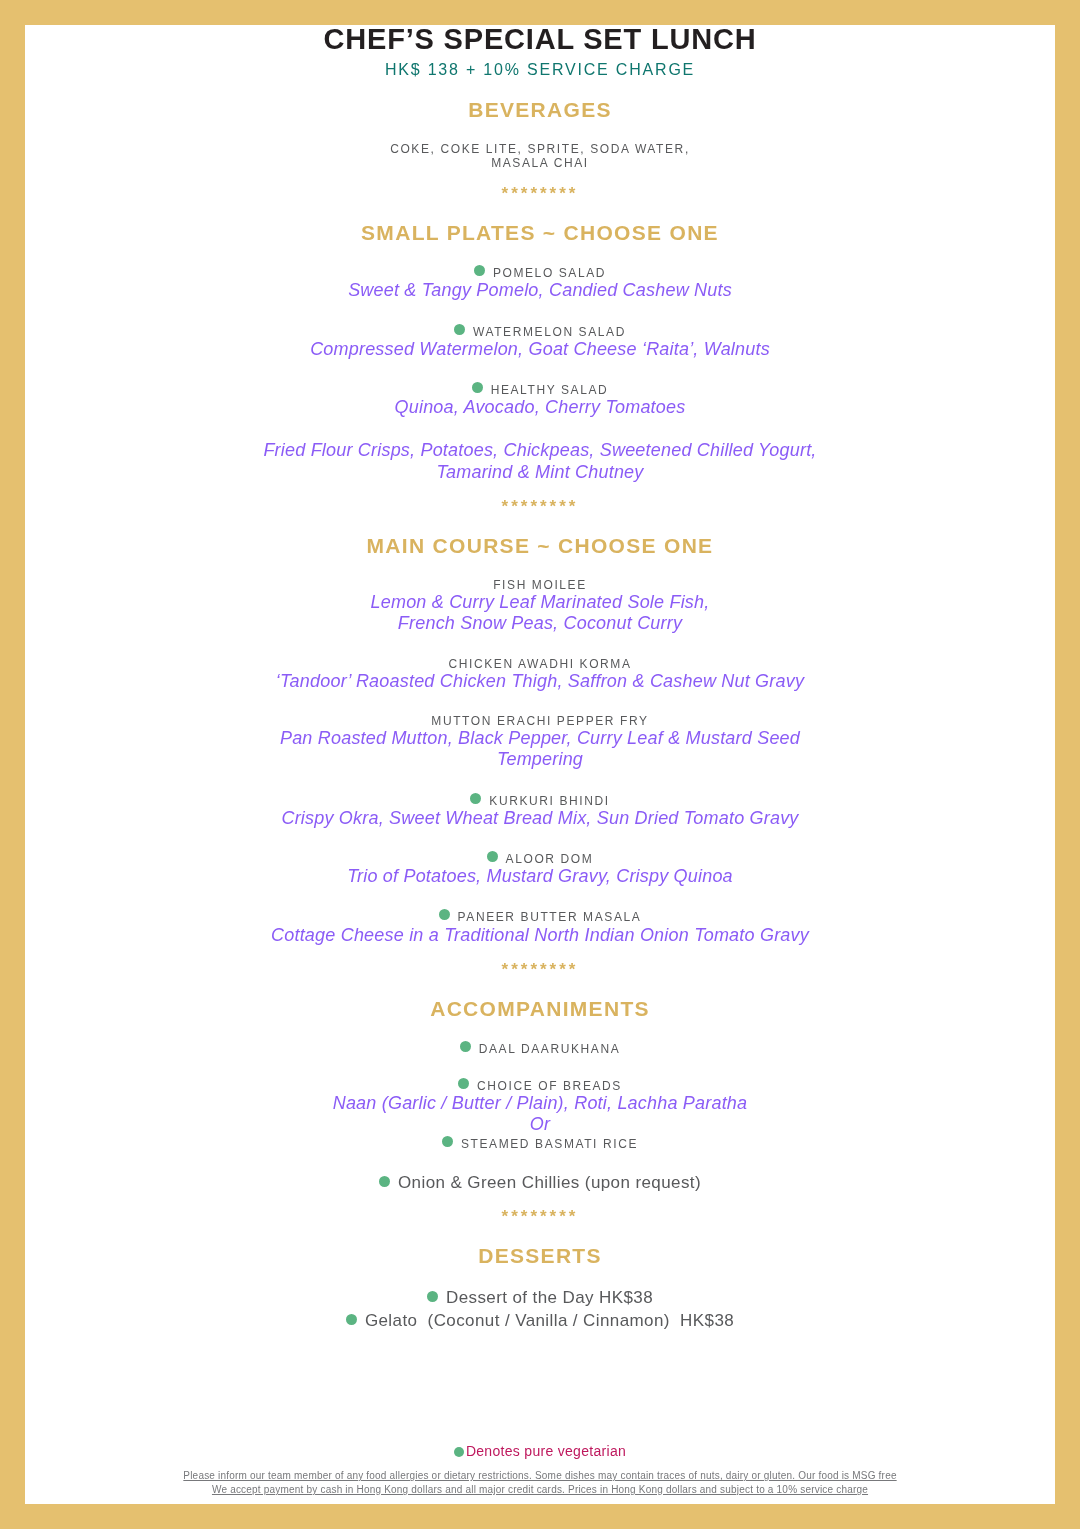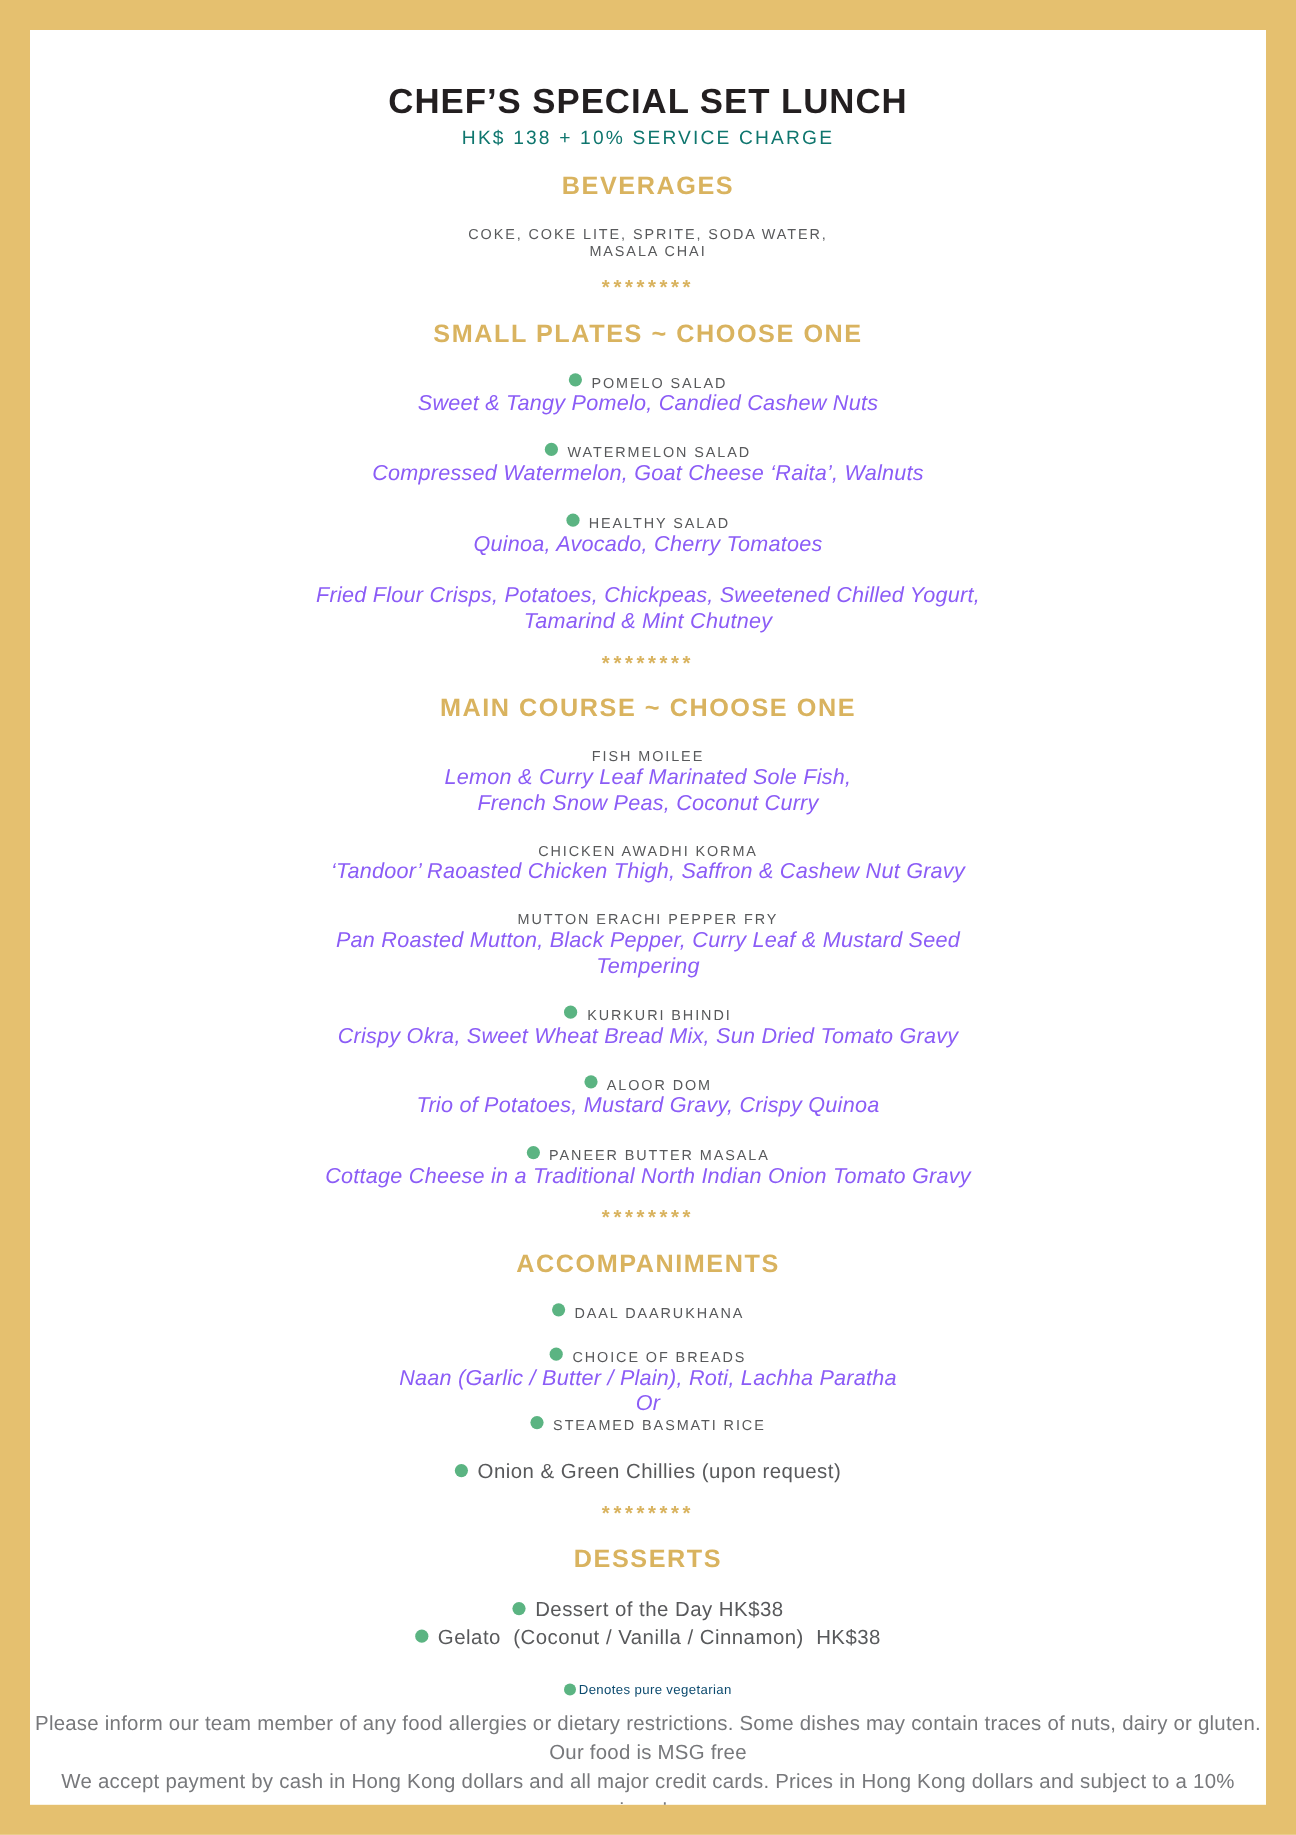--- a/index.html
+++ b/index.html
@@ -12,21 +12,20 @@
     font-family: "Liberation Sans", sans-serif;
     overflow: hidden;
   }
   .menu {
     height: 100%;
     box-sizing: border-box;
     display: flex;
     flex-direction: column;
     align-items: center;
     text-align: center;
-    padding-top: 46px;
   }
   .title {
     font-size: 29px;
     font-weight: 800;
     letter-spacing: 0.8px;
     color: #231f20;
     line-height: 1;
   }
   .subtitle {
     margin-top: 8px;
@@ -84,34 +83,35 @@
     background: #5bb482;
     margin-right: 8px;
     vertical-align: 1px;
   }
   .footer-wrap {
     margin-top: auto;
     padding-bottom: 7px;
     width: 100%;
   }
   .legend {
-    font-size: 11px;
-    color: #0c4a6e;
+    font-size: 14px;
+    color: #be185d;
     letter-spacing: 0.3px;
     margin-top: 28px;
   }
   .legend .bullet {
     width: 10px; height: 10px; margin-right: 2px; vertical-align: -1px;
   }
   .fine-print {
     margin-top: 10px;
-    font-size: 17px;
+    font-size: 10px;
     line-height: 1.4;
     color: #77787b;
     letter-spacing: 0.2px;
+    text-decoration: underline;
   }
 </style>
 </head>
 <body>
 
 <div class="menu">
 
   <div class="title">CHEF’S SPECIAL SET LUNCH</div>
   <div class="subtitle">HK$ 138 + 10% SERVICE CHARGE</div>
 

